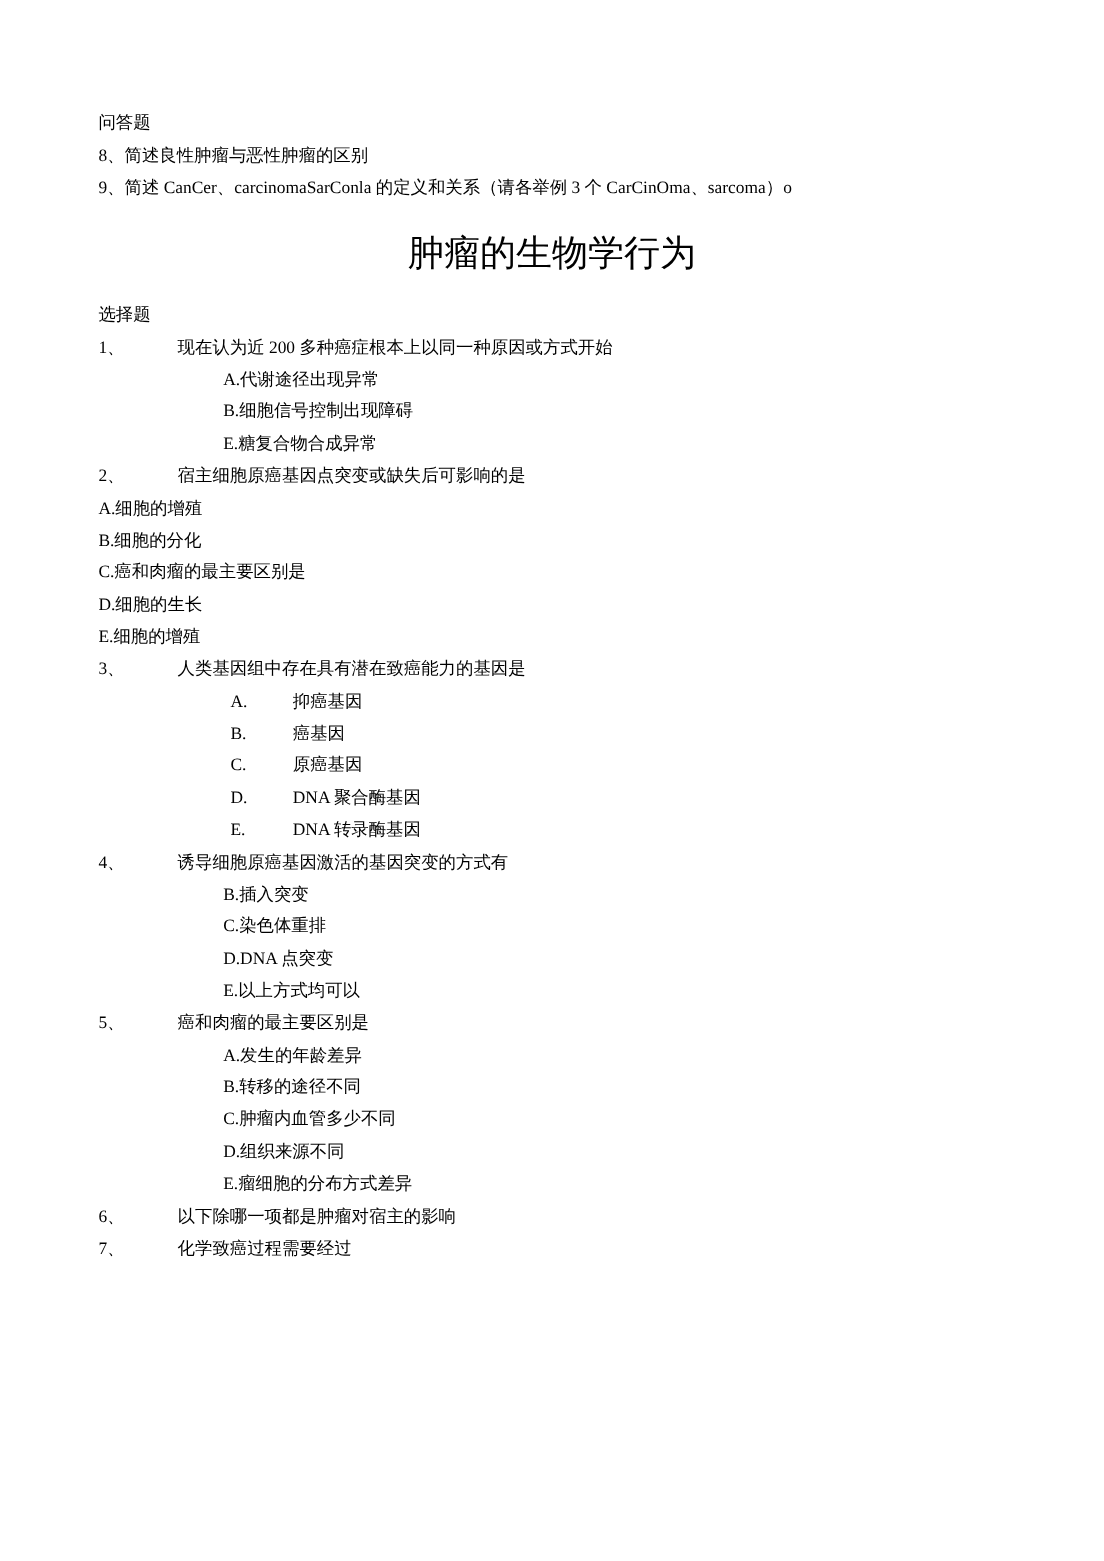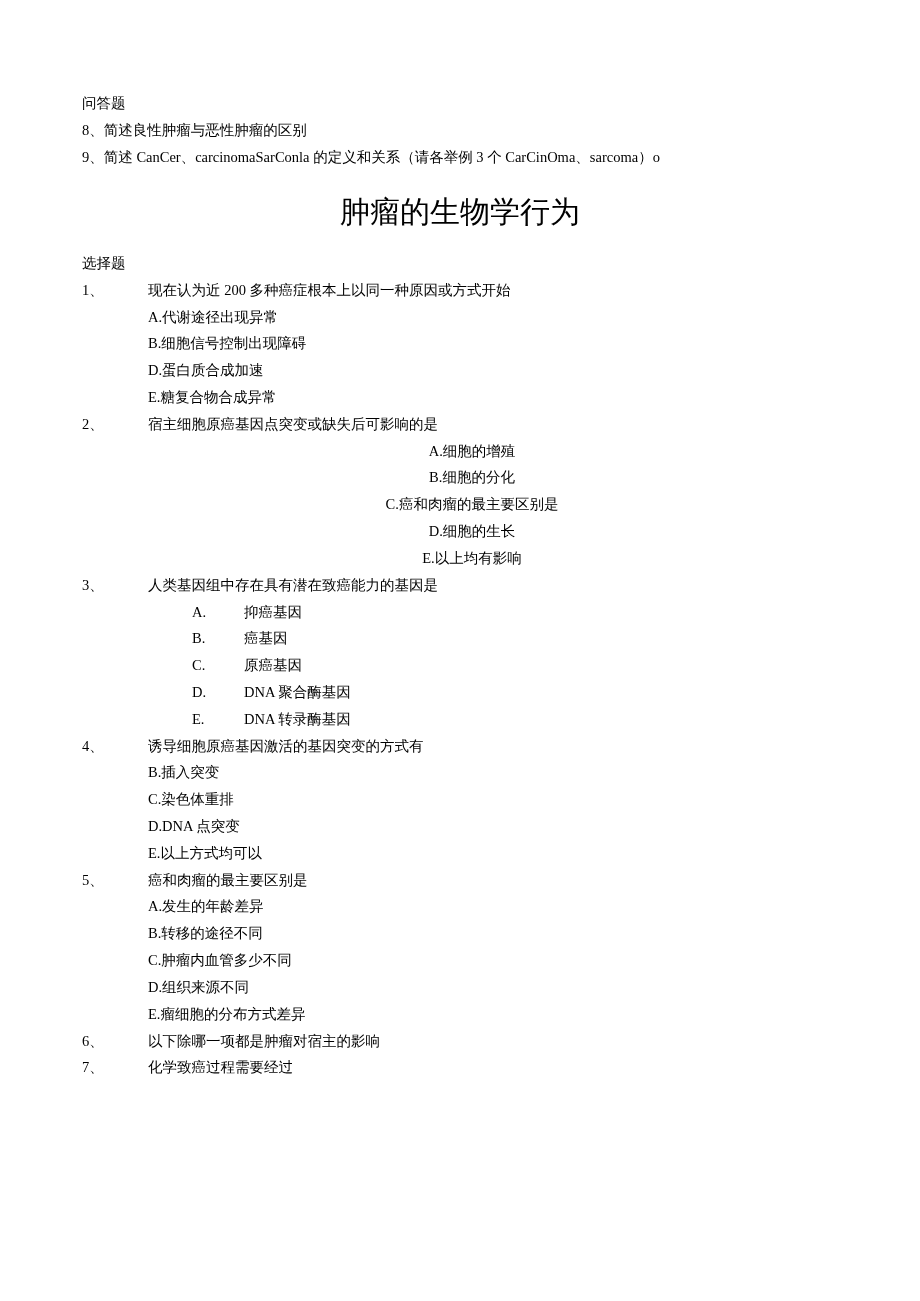--- a/index.html
+++ b/index.html
@@ -33,25 +33,23 @@
       align-items: flex-start;
     }
     .q-num {
       min-width: 66px;
       display: inline-block;
     }
     .q-stem {
       flex: 1;
     }
     .options {
-      margin-left: 24px;
-      text-align: center;
     }
     .options-wide {
-      margin-left: 66px;
+      margin-left: 104px;
     }
     .options-letter-dot {
       margin-left: 110px;
       font-family: Liberation Serif, serif;
     }
     .opt-line {
       display: block;
     }
     .opt-letter {
       display: inline-block;
@@ -78,35 +76,34 @@
 
 <div id="question-list">
     <div>
       <div class="question">
         <span class="q-num">1、</span>
         <span class="q-stem">现在认为近 200 多种癌症根本上以同一种原因或方式开始</span>
       </div>
       <div class="options-wide">
         <div class="opt-line"><span>A.代谢途径出现异常</span></div>
         <div class="opt-line"><span>B.细胞信号控制出现障碍</span></div>
-        <div class="opt-line"><span>D.蛋白质合成加速</span></div>
         <div class="opt-line"><span>E.糖复合物合成异常</span></div>
       </div>
     </div>
     <div>
       <div class="question">
         <span class="q-num">2、</span>
         <span class="q-stem">宿主细胞原癌基因点突变或缺失后可影响的是</span>
       </div>
       <div class="options">
         <div class="opt-line"><span>A.细胞的增殖</span></div>
         <div class="opt-line"><span>B.细胞的分化</span></div>
         <div class="opt-line"><span>C.癌和肉瘤的最主要区别是</span></div>
         <div class="opt-line"><span>D.细胞的生长</span></div>
-        <div class="opt-line"><span>E.以上均有影响</span></div>
+        <div class="opt-line"><span>E.细胞的增殖</span></div>
       </div>
     </div>
     <div>
       <div class="question">
         <span class="q-num">3、</span>
         <span class="q-stem">人类基因组中存在具有潜在致癌能力的基因是</span>
       </div>
       <div class="options-letter-dot">
         <div class="opt-line"><span class="opt-letter">A.</span><span>抑癌基因</span></div>
         <div class="opt-line"><span class="opt-letter">B.</span><span>癌基因</span></div>

